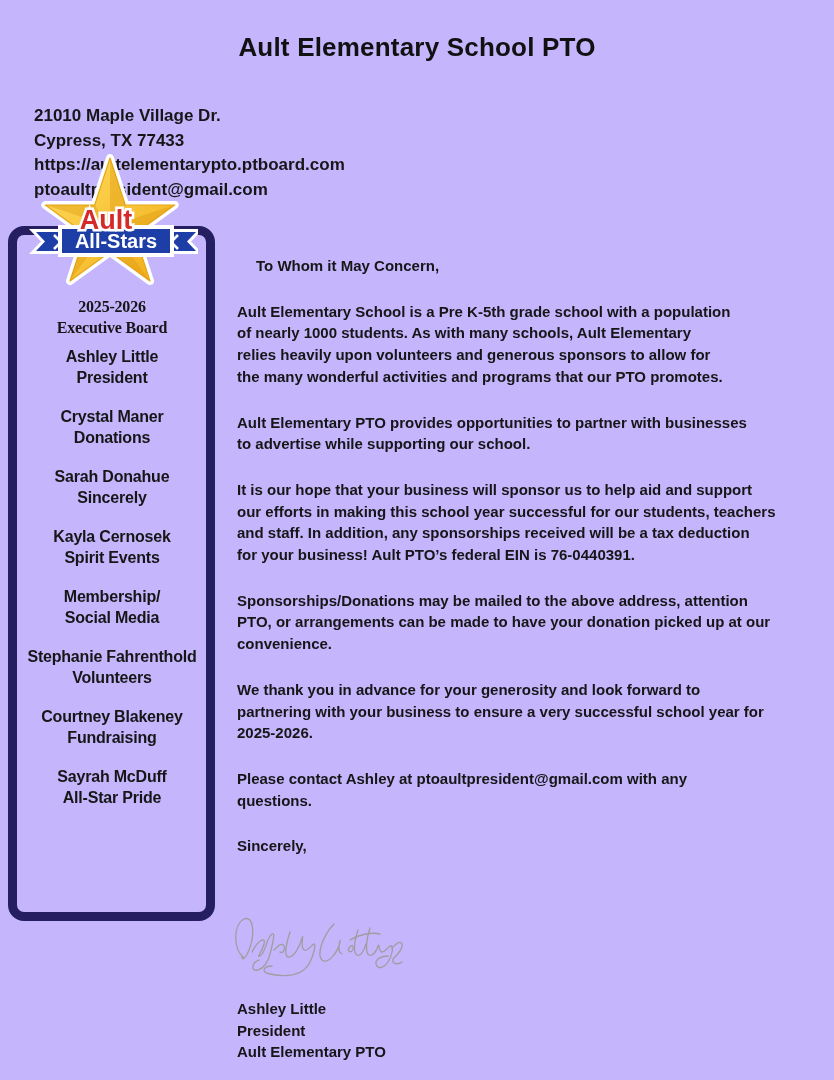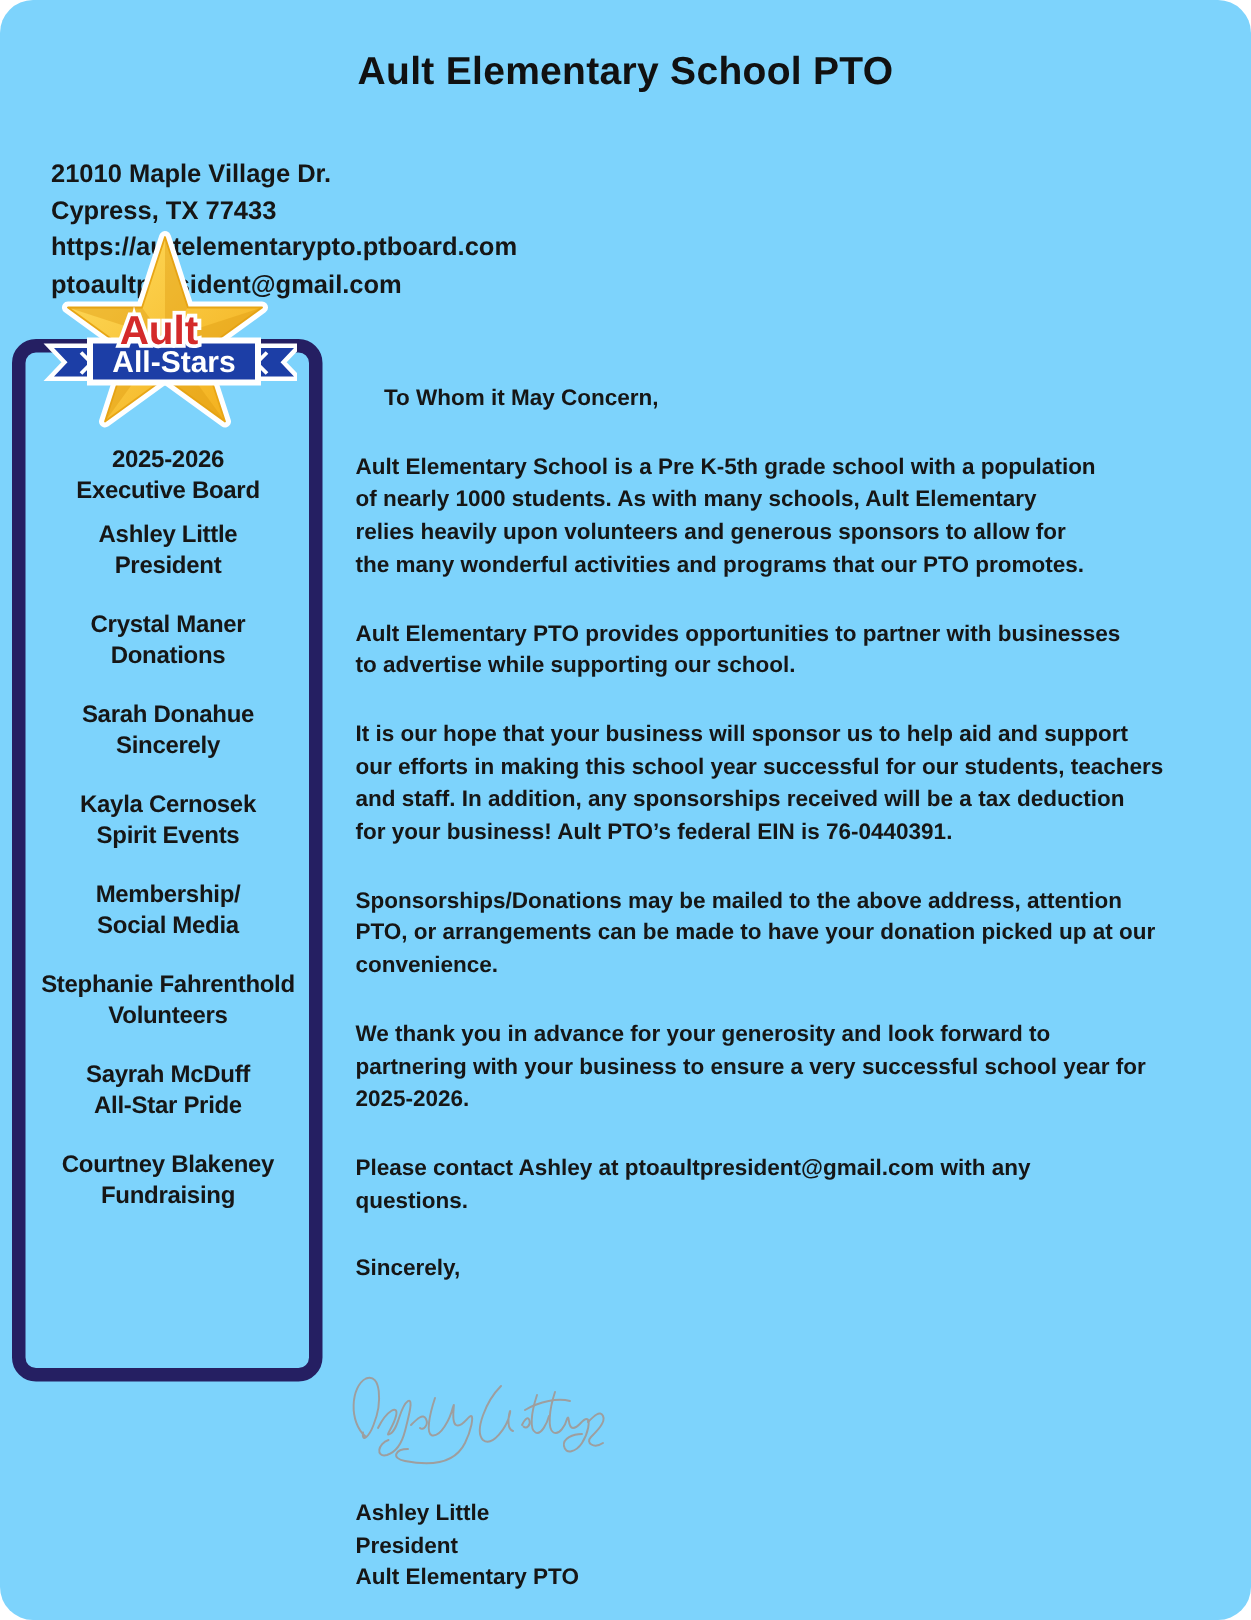--- a/index.html
+++ b/index.html
@@ -1,40 +1,39 @@
 <!DOCTYPE html>
 <html><head>
 <meta charset="utf-8">
 <style>
   html,body{margin:0;padding:0;background:#fff;}
   .page{
-    position:relative;width:834px;height:1080px;background:#7dd3fc;
+    position:relative;width:834px;height:1080px;background:#c4b5fd;
     font-family:"Liberation Sans",sans-serif;font-weight:700;color:#161616;
     overflow:hidden;
-    border-radius:22px;
   }
   .title{
     position:absolute;top:32px;left:0;width:100%;margin:0;
     text-align:center;font-size:26px;letter-spacing:.2px;color:#111;
   }
   .address{
     position:absolute;top:104px;left:34px;width:804px;
     text-align:left;font-size:17px;line-height:24.5px;white-space:pre-line;
   }
   .board-frame{
     position:absolute;left:8px;top:226px;width:207px;height:695px;
     border:9px solid #251f62;border-radius:16px;box-sizing:border-box;
     background:transparent;
   }
   .logo{position:absolute;left:28px;top:148px;width:170px;height:150px;}
   .board{
     position:absolute;left:14px;top:296px;width:196px;
     text-align:center;font-size:16px;line-height:21px;letter-spacing:-.2px;
   }
-  .board-header{margin:0 0 8px 0;white-space:pre-line;}
+  .board-header{margin:0 0 8px 0;white-space:pre-line;font-family:Liberation Serif, serif;}
   .board-item{margin:0 0 18px 0;}
   .board-item .role{white-space:pre-line;}
   .letter-body{
     position:absolute;left:237px;top:255px;width:600px;
     font-size:15px;line-height:21.7px;
   }
   .letter-body p{margin:0 0 24px 0;white-space:pre-line;}
   .salutation{padding-left:19px;}
   .closing{margin-bottom:0 !important;}
   .signature{position:absolute;left:228px;top:908px;width:185px;height:75px;}
@@ -118,26 +117,26 @@
     </div>
     <div class="board-item">
       <div class="role">Membership/
 Social Media</div>
     </div>
     <div class="board-item">
       <div class="name">Stephanie Fahrenthold</div>
       <div class="role">Volunteers</div>
     </div>
     <div class="board-item">
+      <div class="name">Courtney Blakeney</div>
+      <div class="role">Fundraising</div>
+    </div>
+    <div class="board-item">
       <div class="name">Sayrah McDuff</div>
       <div class="role">All-Star Pride</div>
-    </div>
-    <div class="board-item">
-      <div class="name">Courtney Blakeney</div>
-      <div class="role">Fundraising</div>
     </div>
   </div>
 
   <div class="letter-body">
     <p class="salutation">To Whom it May Concern,</p>
     <p>Ault Elementary School is a Pre K-5th grade school with a population
 of nearly 1000 students. As with many schools, Ault Elementary
 relies heavily upon volunteers and generous sponsors to allow for
 the many wonderful activities and programs that our PTO promotes.</p>
     <p>Ault Elementary PTO provides opportunities to partner with businesses

